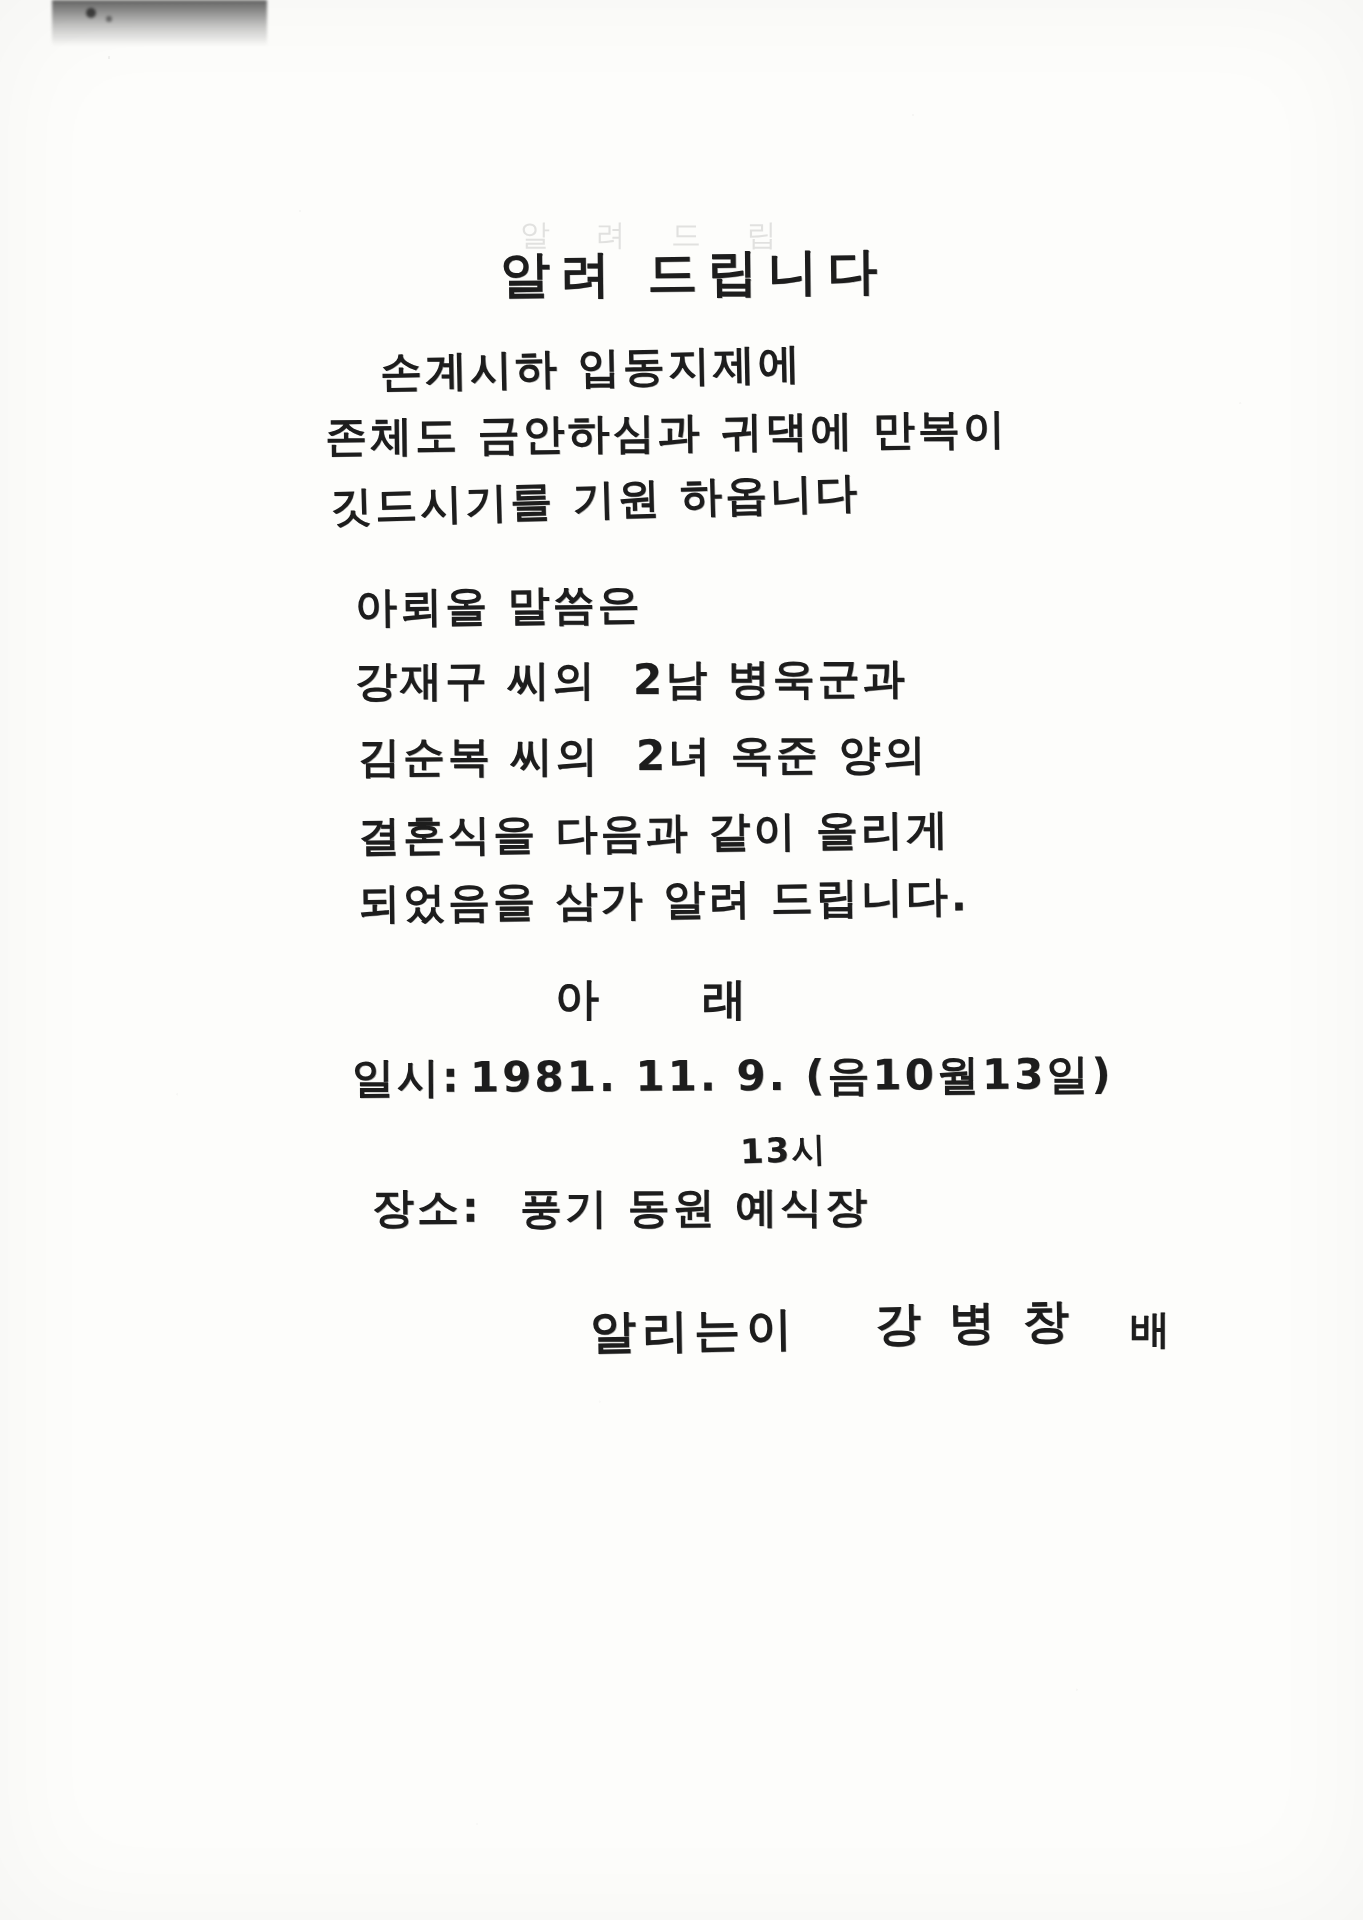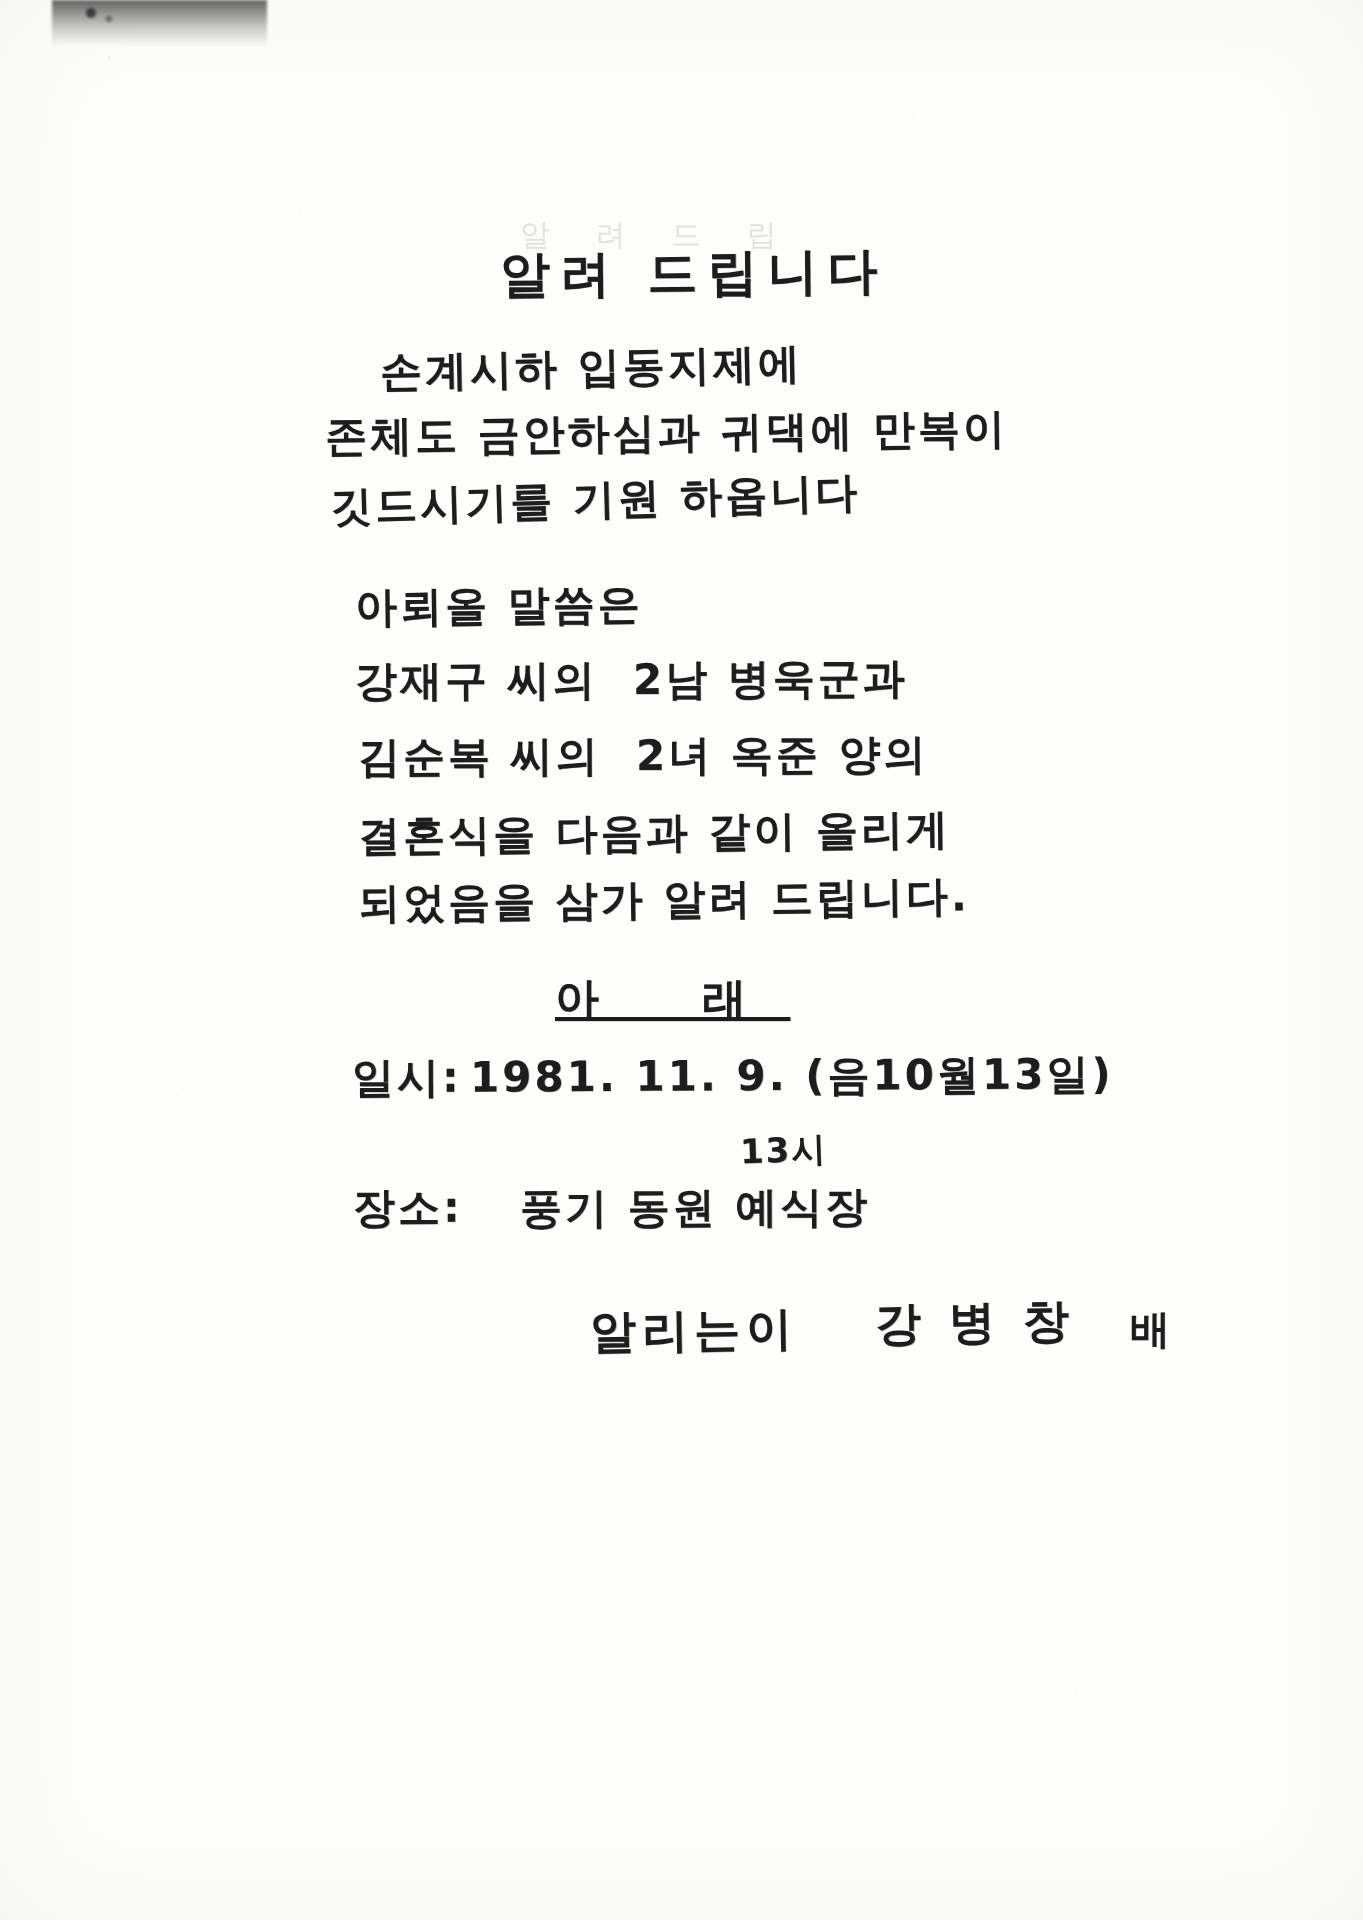--- a/index.html
+++ b/index.html
@@ -143,29 +143,29 @@
     <div class="hw body-line tilt-b" style="left:355px; top:578px;">아뢰올 말씀은</div>
 
     <div class="hw body-line tilt-d" style="left:355px; top:652px;">강재구 씨의  2남 병욱군과</div>
 
     <div class="hw body-line tilt-d" style="left:358px; top:728px;">김순복 씨의  2녀 옥준 양의</div>
 
     <div class="hw body-line tilt-b" style="left:358px; top:805px;">결혼식을 다음과 같이 올리게</div>
 
     <div class="hw body-line tilt-b" style="left:358px; top:872px;">되었음을 삼가 알려 드립니다.</div>
 
-    <div class="hw center-word" style="left:555px; top:970px;text-decoration:underline;">아 래</div>
+    <div class="hw center-word" style="left:555px; top:970px;">아 래</div>
 
     <div class="hw body-line tilt-d" style="left:352px; top:1050px;text-align:center;"><span>일시</span><span>:</span></div>
 
     <div class="hw body-line tilt-d" style="left:470px; top:1048px;">1981. 11. 9. (음10월13일)</div>
 
     <div class="hw small-note tilt-e" style="left:740px; top:1128px;">13시</div>
 
-    <div class="hw body-line tilt-d" style="left:353px; top:1180px;text-align:center;"><span>장소</span><span>:</span></div>
+    <div class="hw body-line tilt-d" style="left:372px; top:1180px;text-align:center;"><span>장소</span><span>:</span></div>
 
     <div class="hw body-line tilt-d" style="left:520px; top:1180px;">풍기 동원 예식장</div>
 
     <div class="hw signature" style="left:590px; top:1300px;">알리는이</div>
 
     <div class="hw signature" style="left:875px; top:1292px;">강 병 창</div>
 
     <div class="hw sig-seal" style="left:1130px; top:1302px;">배</div>
 
   </div>

